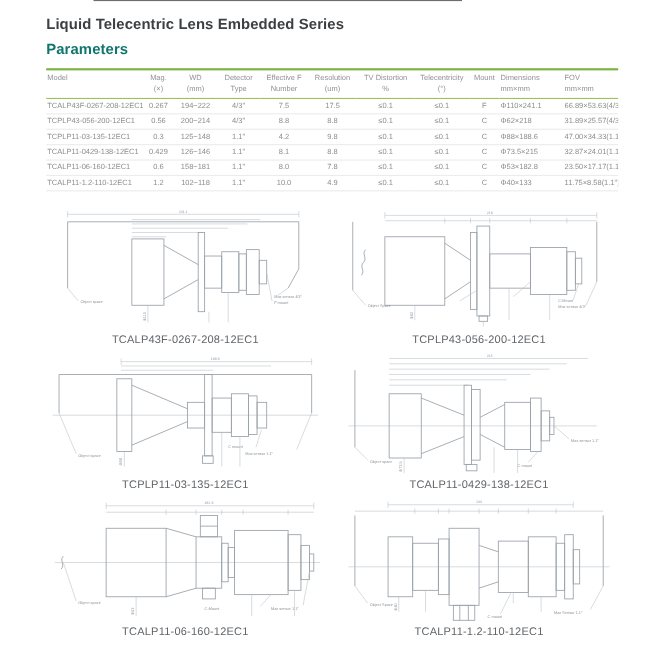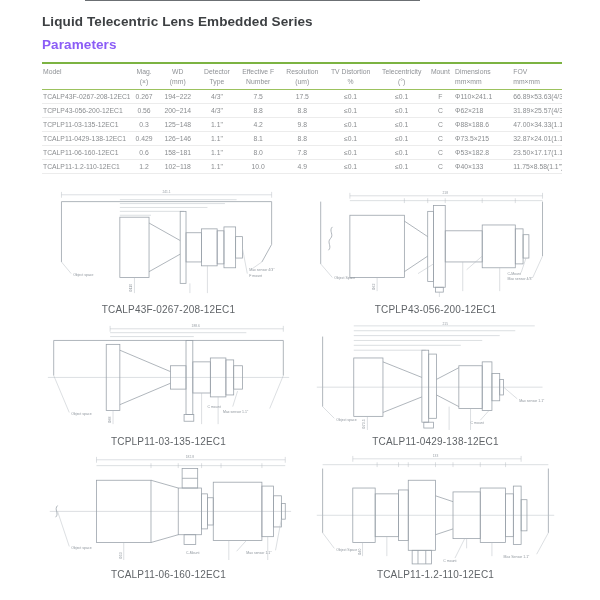--- a/index.html
+++ b/index.html
@@ -1,20 +1,20 @@
 <!DOCTYPE html>
 <html><head>
 <meta charset="utf-8">
 <style>
   html,body{margin:0;padding:0;background:#ffffff;}
   body{width:600px;height:600px;font-family:"Liberation Sans",sans-serif;-webkit-font-smoothing:antialiased;}
   .page{position:relative;width:600px;height:600px;background:#fff;box-sizing:border-box;padding:6px 38px 0 42px;overflow:hidden;}
   .top-artifact{position:absolute;top:0;left:85px;width:335px;height:1px;background:#6b6f73;}
   .title{font-size:13.5px;font-weight:bold;color:#3d4043;letter-spacing:.1px;margin:6px 0 0 0;line-height:1.5;}
-  .subtitle{font-size:13.5px;font-weight:bold;color:#8b5cf6;letter-spacing:.1px;margin:4px 0 0 0;line-height:1.4;}
+  .subtitle{font-size:13.5px;font-weight:bold;color:#0f766e;letter-spacing:.1px;margin:4px 0 0 0;line-height:1.4;}
   .rule{height:2px;background:#7cb342;margin-top:7px;}
   table.params{width:100%;border-collapse:collapse;table-layout:fixed;margin-top:0;}
   table.params th{font-weight:normal;font-size:6.8px;color:#8f9296;padding:3px 1px 2px;vertical-align:top;text-align:center;border-bottom:1.4px solid #9cc25e;}
   table.params th div{line-height:1.45;white-space:nowrap;}
   table.params td{font-size:6.8px;color:#8a8d90;padding:3px 1px;text-align:center;white-space:nowrap;overflow:hidden;border-bottom:1px solid #ececec;}
   table.params th:nth-child(1),table.params td:nth-child(1){text-align:left;}
   table.params th:nth-child(10),table.params td:nth-child(10),
   table.params th:nth-child(11),table.params td:nth-child(11){text-align:left;}
   table.params th:nth-child(1){width:16.6%;}
   table.params th:nth-child(2){width:4.9%;}

